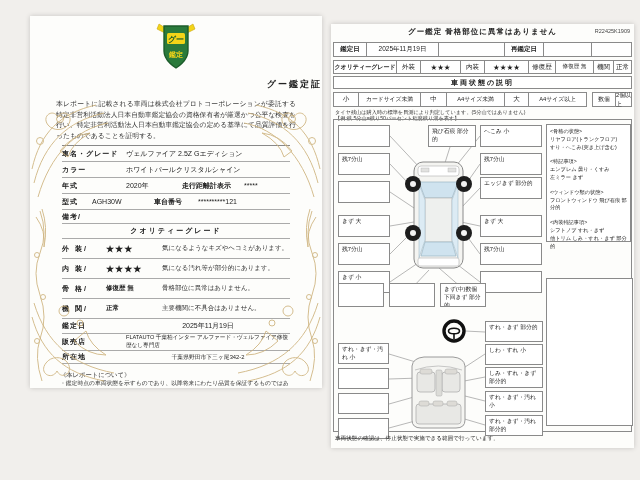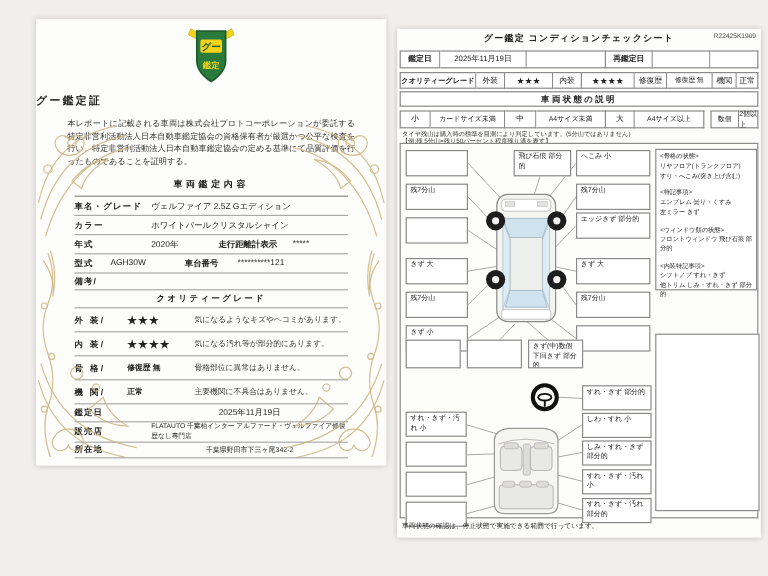--- a/index.html
+++ b/index.html
@@ -12,21 +12,21 @@
   .orn{position:absolute;opacity:.85;}
   .orn.tl{left:0;top:78px;}
   .orn.tr{right:0;top:78px;transform:scaleX(-1);}
   .orn.bl{left:0;bottom:0;transform:scaleY(-1);}
   .orn.br{right:0;bottom:0;transform:scale(-1,-1);}
   .orn.ml{left:0;top:190px;}
   .orn.mr{right:0;top:190px;transform:scaleX(-1);}
   .badge{display:block;margin:5px auto 0;}
   .cert-title{text-align:center;font-family:"DejaVu Serif",serif;font-style:italic;font-weight:bold;
     font-size:21px;color:#b5914a;margin-top:2px;letter-spacing:1px;}
-  .cert-sub{text-align:left;font-size:9px;font-weight:bold;margin-top:7px;letter-spacing:2px;}
+  .cert-sub{text-align:right;font-size:9px;font-weight:bold;margin-top:7px;letter-spacing:2px;}
   .cert-intro{font-size:6.8px;line-height:1.55;text-align:justify;margin:8px 26px 0;color:#333;}
   .sec-head{text-align:center;font-size:7.5px;font-weight:bold;margin-top:8px;letter-spacing:3px;}
   .ctable{margin:4px 32px 0;border-top:1px solid #888;}
   .crow{display:flex;align-items:center;border-bottom:1px solid #aaa;min-height:15px;font-size:7px;}
   .crow .lbl{width:64px;font-weight:bold;letter-spacing:1px;flex:none;}
   .crow .val{flex:1;}
   .crow .lbl2{width:62px;font-weight:bold;flex:none;}
   .crow.center{justify-content:center;font-weight:bold;letter-spacing:2px;}
   .grow{display:flex;align-items:center;border-bottom:1px solid #aaa;min-height:19px;font-size:7px;}
   .grow .glbl{width:44px;font-weight:bold;letter-spacing:2px;flex:none;}
@@ -131,21 +131,20 @@
         <path d="M38 3 L30 8 L32 12 L40 8 Z" fill="#f3d418" stroke="#caa40f" stroke-width=".6"></path>
         <path d="M9 5 L33 5 L33 30 C33 40 21 47 21 47 C21 47 9 40 9 30 Z" fill="#2a7a3b" stroke="#1d5c2b" stroke-width="1.4"></path>
         <rect x="12" y="12" width="18" height="11" rx="1.5" fill="#f3d418"></rect>
         <text x="21" y="21" text-anchor="middle" font-size="8" font-weight="bold" fill="#1d5c2b">グー</text>
         <text x="21" y="36" text-anchor="middle" font-size="7" font-weight="bold" fill="#f3d418">鑑定</text>
       </svg>
 
       <div class="cert-sub">グー鑑定証</div>
       <p class="cert-intro">本レポートに記載される車両は株式会社プロトコーポレーションが委託する特定非営利活動法人日本自動車鑑定協会の資格保有者が厳選かつ公平な検査を行い、特定非営利活動法人日本自動車鑑定協会の定める基準にて品質評価を行ったものであることを証明する。</p>
 
-      <div class="sec-head">車両鑑定内容</div>
 
       <div class="ctable">
         <div class="crow">
           <span class="lbl">車名・グレード</span>
           <span class="val">ヴェルファイア 2.5Z Gエディション</span>
         </div>
         <div class="crow">
           <span class="lbl">カラー</span>
           <span class="val">ホワイトパールクリスタルシャイン</span>
         </div>
@@ -208,21 +207,21 @@
         <div>・車両状態は時間の経過に伴い変化する場合もあるため、鑑定日をご確認の上、現在の車両状態については販売店にお問合せください。</div>
         <div>・年式、車名、走行距離などの記載については販売店申告をもとに作成しています。</div>
         <div>・評価については他検査機関等の評価と異なる場合があります。</div>
       </div>
 
     </div>
   </div>
 
   <div class="doc sheet">
 
-    <div class="s-abs s-title">グー鑑定 コンディションチェックシート</div>
+    <div class="s-abs s-title">グー鑑定 骨格部位に異常はありません</div>
     <div class="s-abs s-ref">R22425K1909</div>
 
     <div class="s-abs srow" style="top:18px;height:15px;">
       <div class="scell first" style="width:34px;font-weight:bold;">鑑定日</div>
       <div class="scell" style="width:72px;">2025年11月19日</div>
       <div class="scell" style="width:66px;"></div>
       <div class="scell" style="width:39px;font-weight:bold;">再鑑定日</div>
       <div class="scell" style="width:48px;"></div>
       <div class="scell" style="flex:1;"></div>
     </div>

